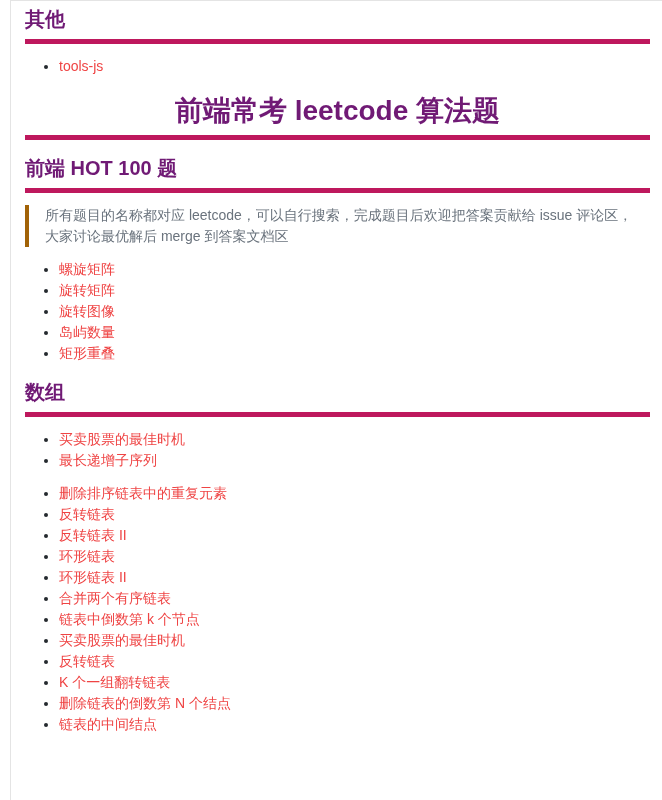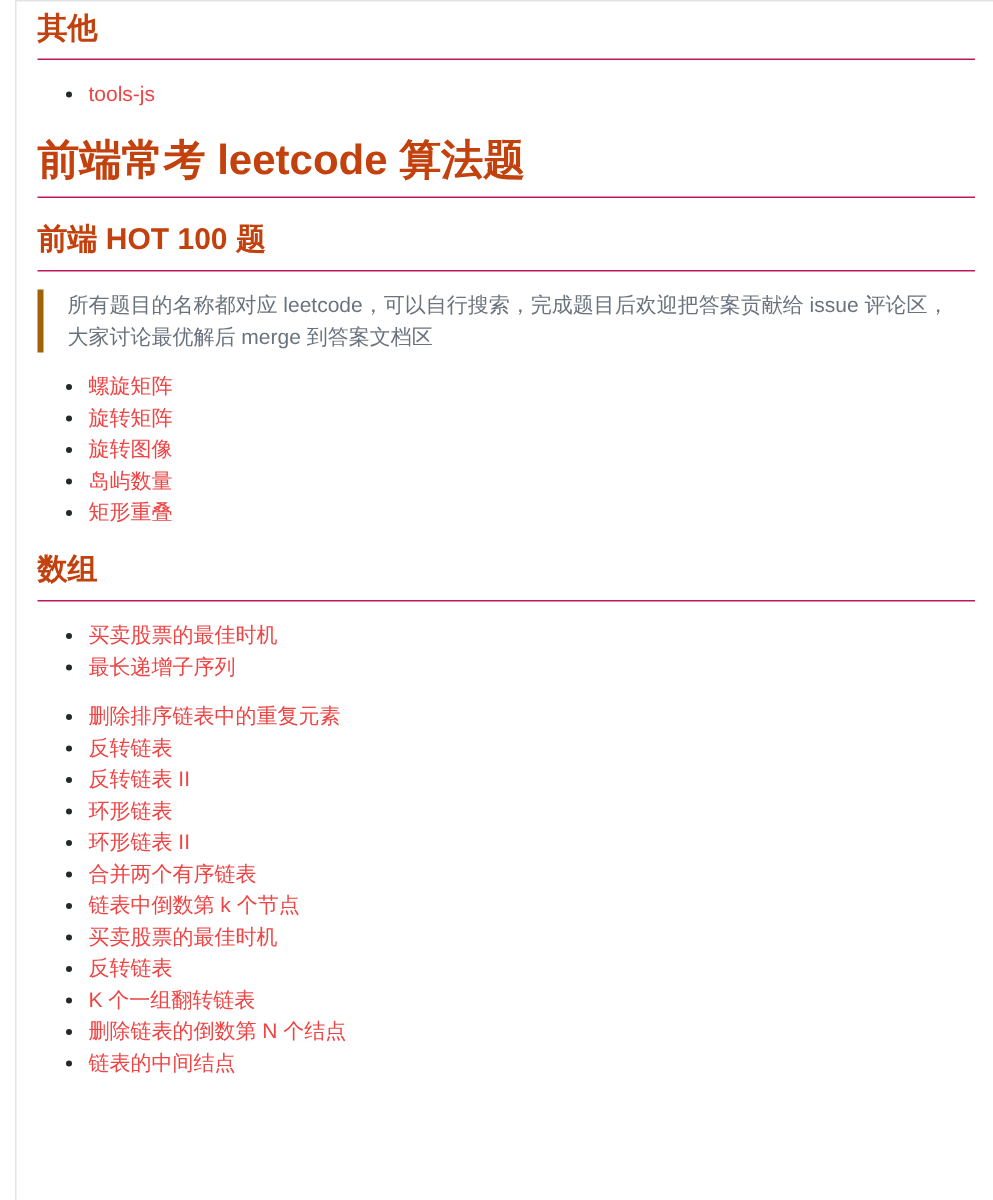--- a/index.html
+++ b/index.html
@@ -22,26 +22,26 @@
     margin-left: 10px;
     width: 652px;
     min-height: 800px;
     border-top: 1px solid #e4e4e4;
     border-left: 1px solid #e4e4e4;
     padding: 6px 12px 24px 14px;
   }
   h1, h2 {
     margin: 16px 0 12px 0;
     padding-bottom: 7px;
-    border-bottom: 1px solid #be185d;
+    border-bottom: 5px solid #be185d;
     font-weight: 700;
     line-height: 1.25;
-    color: #c2410c;
+    color: #701a75;
   }
-  h1 { font-size: 28px; }
+  h1 { font-size: 28px; text-align: center; }
   h2 { font-size: 20px; }
   h2:first-child { margin-top: 0; }
   ul {
     margin: 0 0 12px 0;
     padding-left: 34px;
     list-style: disc;
   }
   li {
     line-height: 21px;
     margin: 0;

